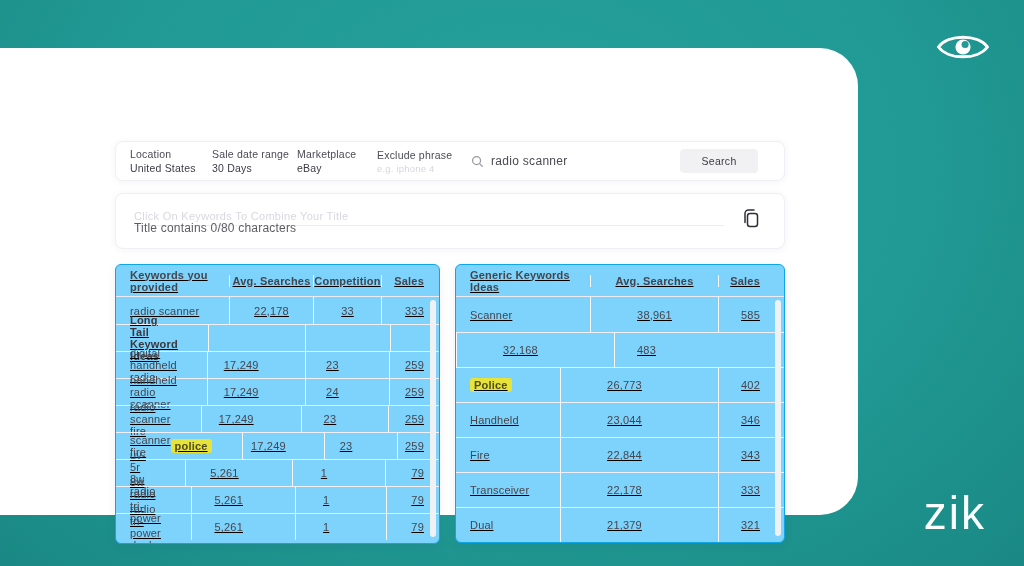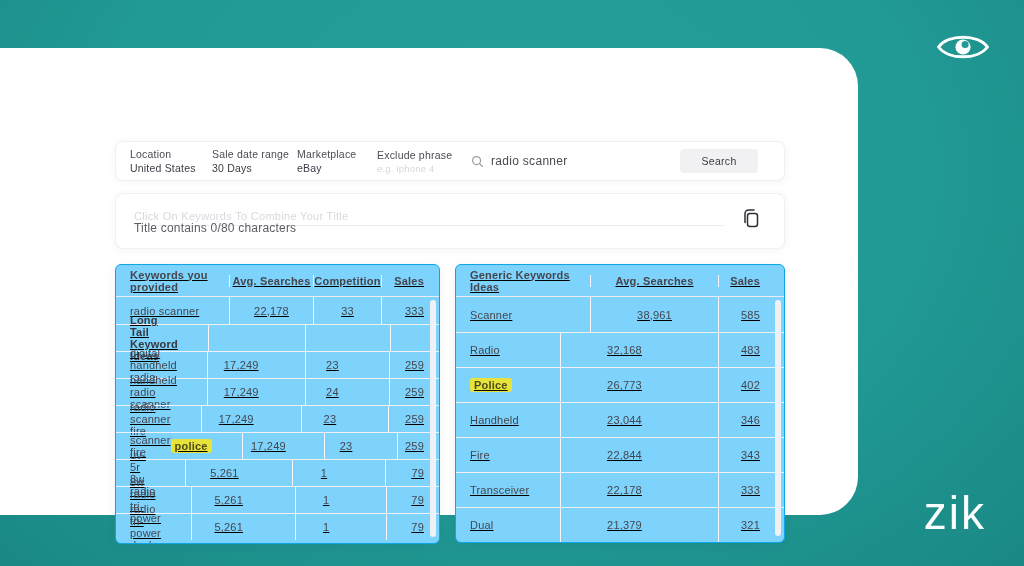--- a/index.html
+++ b/index.html
@@ -228,23 +228,20 @@
         </div>
       <div class="tbody">
           <div class="tr">
             <span class="td c0">
               <span>Scanner</span>
             </span>
             <span class="td c1">38,961</span>
             <span class="td c2">585</span>
           </div>
           <div class="tr">
-            <span class="td c0">
-              <span>Radio</span>
-            </span>
             <span class="td c1">32,168</span>
             <span class="td c2">483</span>
           </div>
           <div class="tr">
             <span class="td c0">
               <span class="hl">Police</span>
             </span>
             <span class="td c1">26,773</span>
             <span class="td c2">402</span>
           </div>

